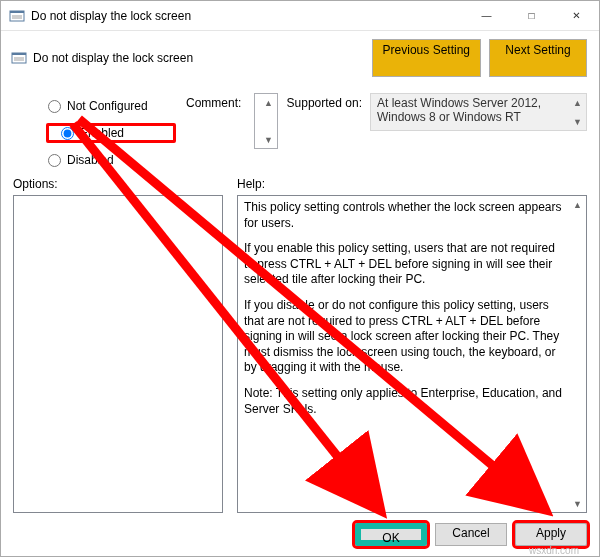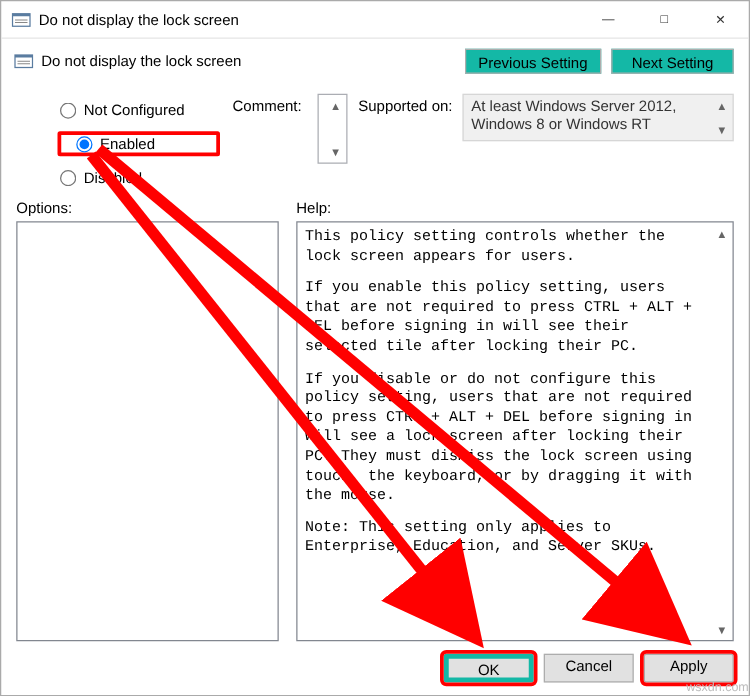--- a/index.html
+++ b/index.html
@@ -45,23 +45,23 @@
     padding: 8px 12px 12px 10px;
     display: flex; align-items: center;
   }
   .header .bigicon {
     width: 16px; height: 16px; margin-right: 6px;
     display: inline-flex; align-items: center; justify-content: center;
   }
   .header .policyname { flex: 1; font-size: 12px; }
   .navbtns { display: flex; gap: 8px; }
   .btn {
-    min-width: 98px; height: 20px;
+    min-width: 98px; height: 38px;
     border: 1px solid #adadad;
-    background: #14b8a6;
+    background: #eab308;
     font-size: 12px;
     text-align: center;
     padding: 2px 10px;
     line-height: 17px;
   }
 
   
   .upper {
     display: flex;
     padding: 4px 12px 0 12px;
@@ -133,56 +133,55 @@
     background: #fff;
     position: relative;
     overflow: hidden;
   }
   .helpcontent {
     position: absolute; inset: 0 17px 0 0;
     padding: 4px 6px;
     font-size: 12px;
     line-height: 1.3;
     overflow: hidden;
-    font-family: Liberation Mono, monospace;
   }
   .helpcontent p { margin: 0 0 10px 0; }
 
   
   .dlgbtns {
     display: flex; justify-content: flex-end; gap: 8px;
     padding: 10px 12px 10px 12px;
   }
   .dlgbtn {
     width: 72px; height: 23px;
     border: 1px solid #adadad;
     background: #e1e1e1;
     font-size: 12px;
     text-align: center;
     line-height: 19px;
     position: relative;
   }
   .dlgbtn.default {
-    border: 4px solid #14b8a6;
+    border: 6px solid #14b8a6;
     line-height: 18px;
   }
   .dlgbtn.highlight-red {
     outline: 3px solid #f00;
     outline-offset: 0px;
     border-radius: 2px;
   }
 
   
   .arrows {
     position: absolute; inset: 0;
     pointer-events: none;
   }
 
   .watermark {
-    position: absolute; right: 0; bottom: 0px;
+    position: absolute; right: 20px; bottom: 0px;
     font-size: 10px; color: #bdbdbd;
     pointer-events: none;
   }
 </style>
 </head>
 <body>
 
 <div class="window">
 
   <div class="titlebar">

